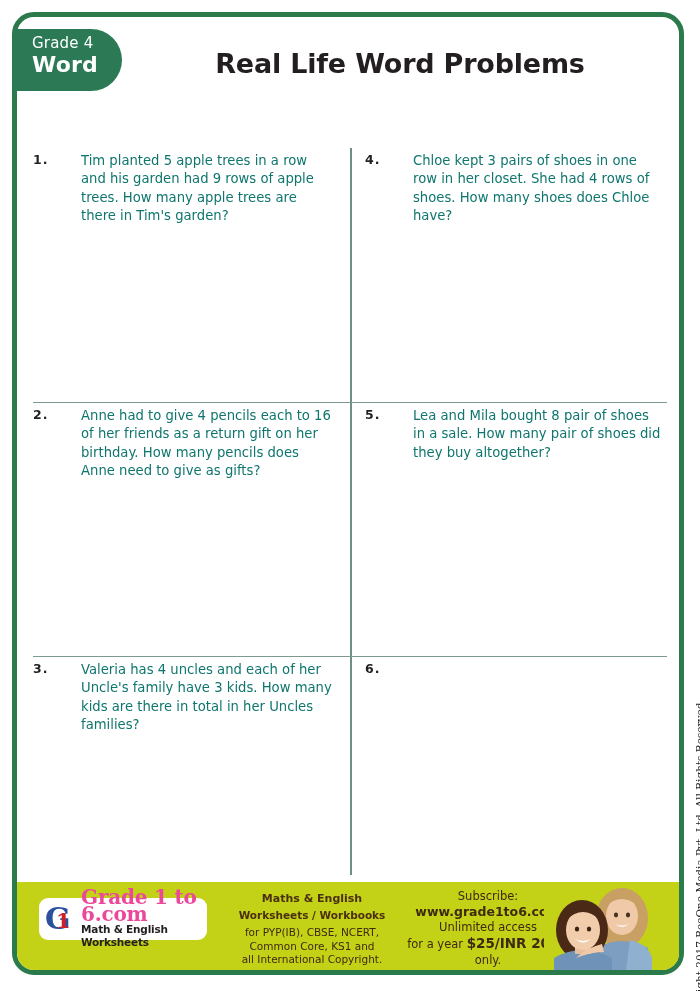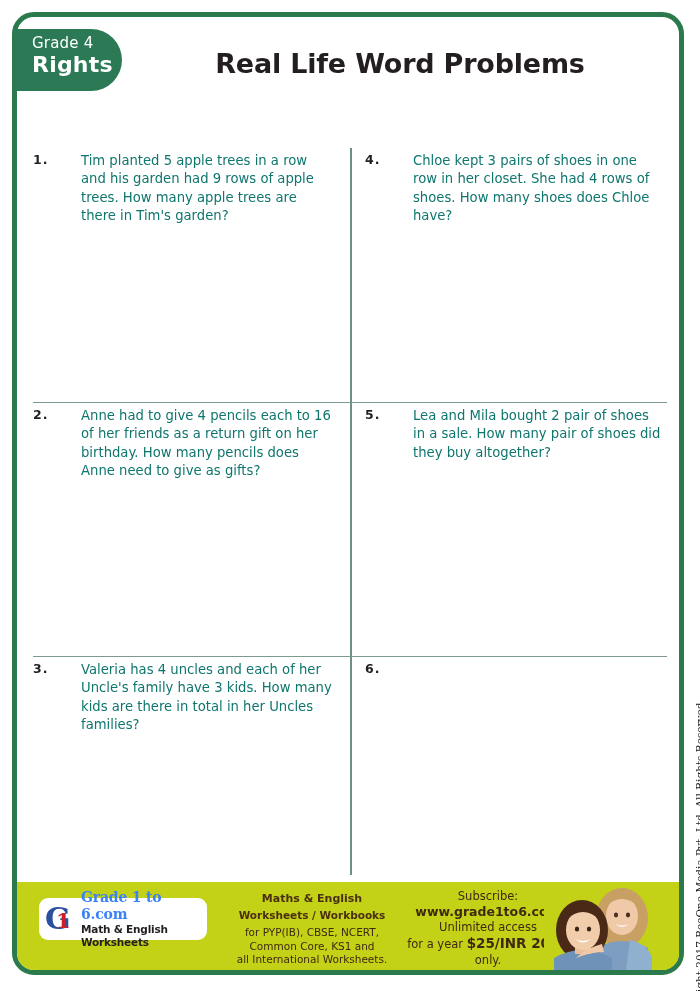--- a/index.html
+++ b/index.html
@@ -201,23 +201,23 @@
     font-weight: bold;
     color: #cf1f28;
     font-family: "DejaVu Serif", serif;
     line-height: 22px;
   }
   .logo-text {
     margin-left: 2px;
   }
   .logo-title {
     font-family: "DejaVu Serif", serif;
-    font-size: 14px;
-    font-weight: bold;
-    color: #3b82f6;
+    font-size: 20px;
+    font-weight: bold;
+    color: #ec4899;
     line-height: 17px;
     letter-spacing: -0.2px;
   }
   .logo-sub {
     font-size: 10.5px;
     font-weight: bold;
     color: #231f20;
     line-height: 13px;
     letter-spacing: -0.2px;
   }
@@ -278,21 +278,21 @@
 </style>
 </head>
 <body>
 
 <div class="page">
 
   <div class="page-border"></div>
 
   <div class="grade-badge">
     <div class="grade-line">Grade 4</div>
-    <div class="subject-line">Rights</div>
+    <div class="subject-line">Word</div>
   </div>
 
   <div class="sheet-title">Real Life Word Problems</div>
 
   <div class="grid">
 
     <div class="v-divider"></div>
     <div class="h-divider d1"></div>
     <div class="h-divider d2"></div>
 
@@ -311,21 +311,21 @@
       <div class="qtext">Valeria has 4 uncles and each of her Uncle's family have 3 kids. How many kids are there in total in her Uncles families?</div>
     </div>
 
     <div class="qcell col-r row-1">
       <div class="qnum">4.</div>
       <div class="qtext">Chloe kept 3 pairs of shoes in one row in her closet. She had 4 rows of shoes. How many shoes does Chloe have?</div>
     </div>
 
     <div class="qcell col-r row-2">
       <div class="qnum">5.</div>
-      <div class="qtext">Lea and Mila bought 2 pair of shoes in a sale. How many pair of shoes did they buy altogether?</div>
+      <div class="qtext">Lea and Mila bought 8 pair of shoes in a sale. How many pair of shoes did they buy altogether?</div>
     </div>
 
     <div class="qcell col-r row-3">
       <div class="qnum">6.</div>
     </div>
 
   </div>
 
   <div class="copyright-vertical">© Copyright 2017 BeeOne Media Pvt. Ltd. All Rights Reserved.</div>
 
@@ -342,21 +342,21 @@
         <div class="logo-sub">Math &amp; English Worksheets</div>
       </div>
     </div>
 
     <div class="footer-mid">
       <div class="fm-title">Maths &amp; English</div>
       <div class="fm-sub">Worksheets / Workbooks</div>
       <div class="fm-lines">
         <div class="fm-line">for PYP(IB), CBSE, NCERT,</div>
         <div class="fm-line">Common Core, KS1 and</div>
-        <div class="fm-line">all International Worksheets.</div>
+        <div class="fm-line">all International Copyright.</div>
       </div>
     </div>
 
     <div class="footer-right">
       <div class="fr-sub">Subscribe:</div>
       <div class="fr-url">www.grade1to6.com</div>
       <div class="fr-access">Unlimited access</div>
       <div class="fr-price-line"><span>for a year </span><span class="fr-price">$25/INR 2000</span><span> only.</span></div>
     </div>
 

